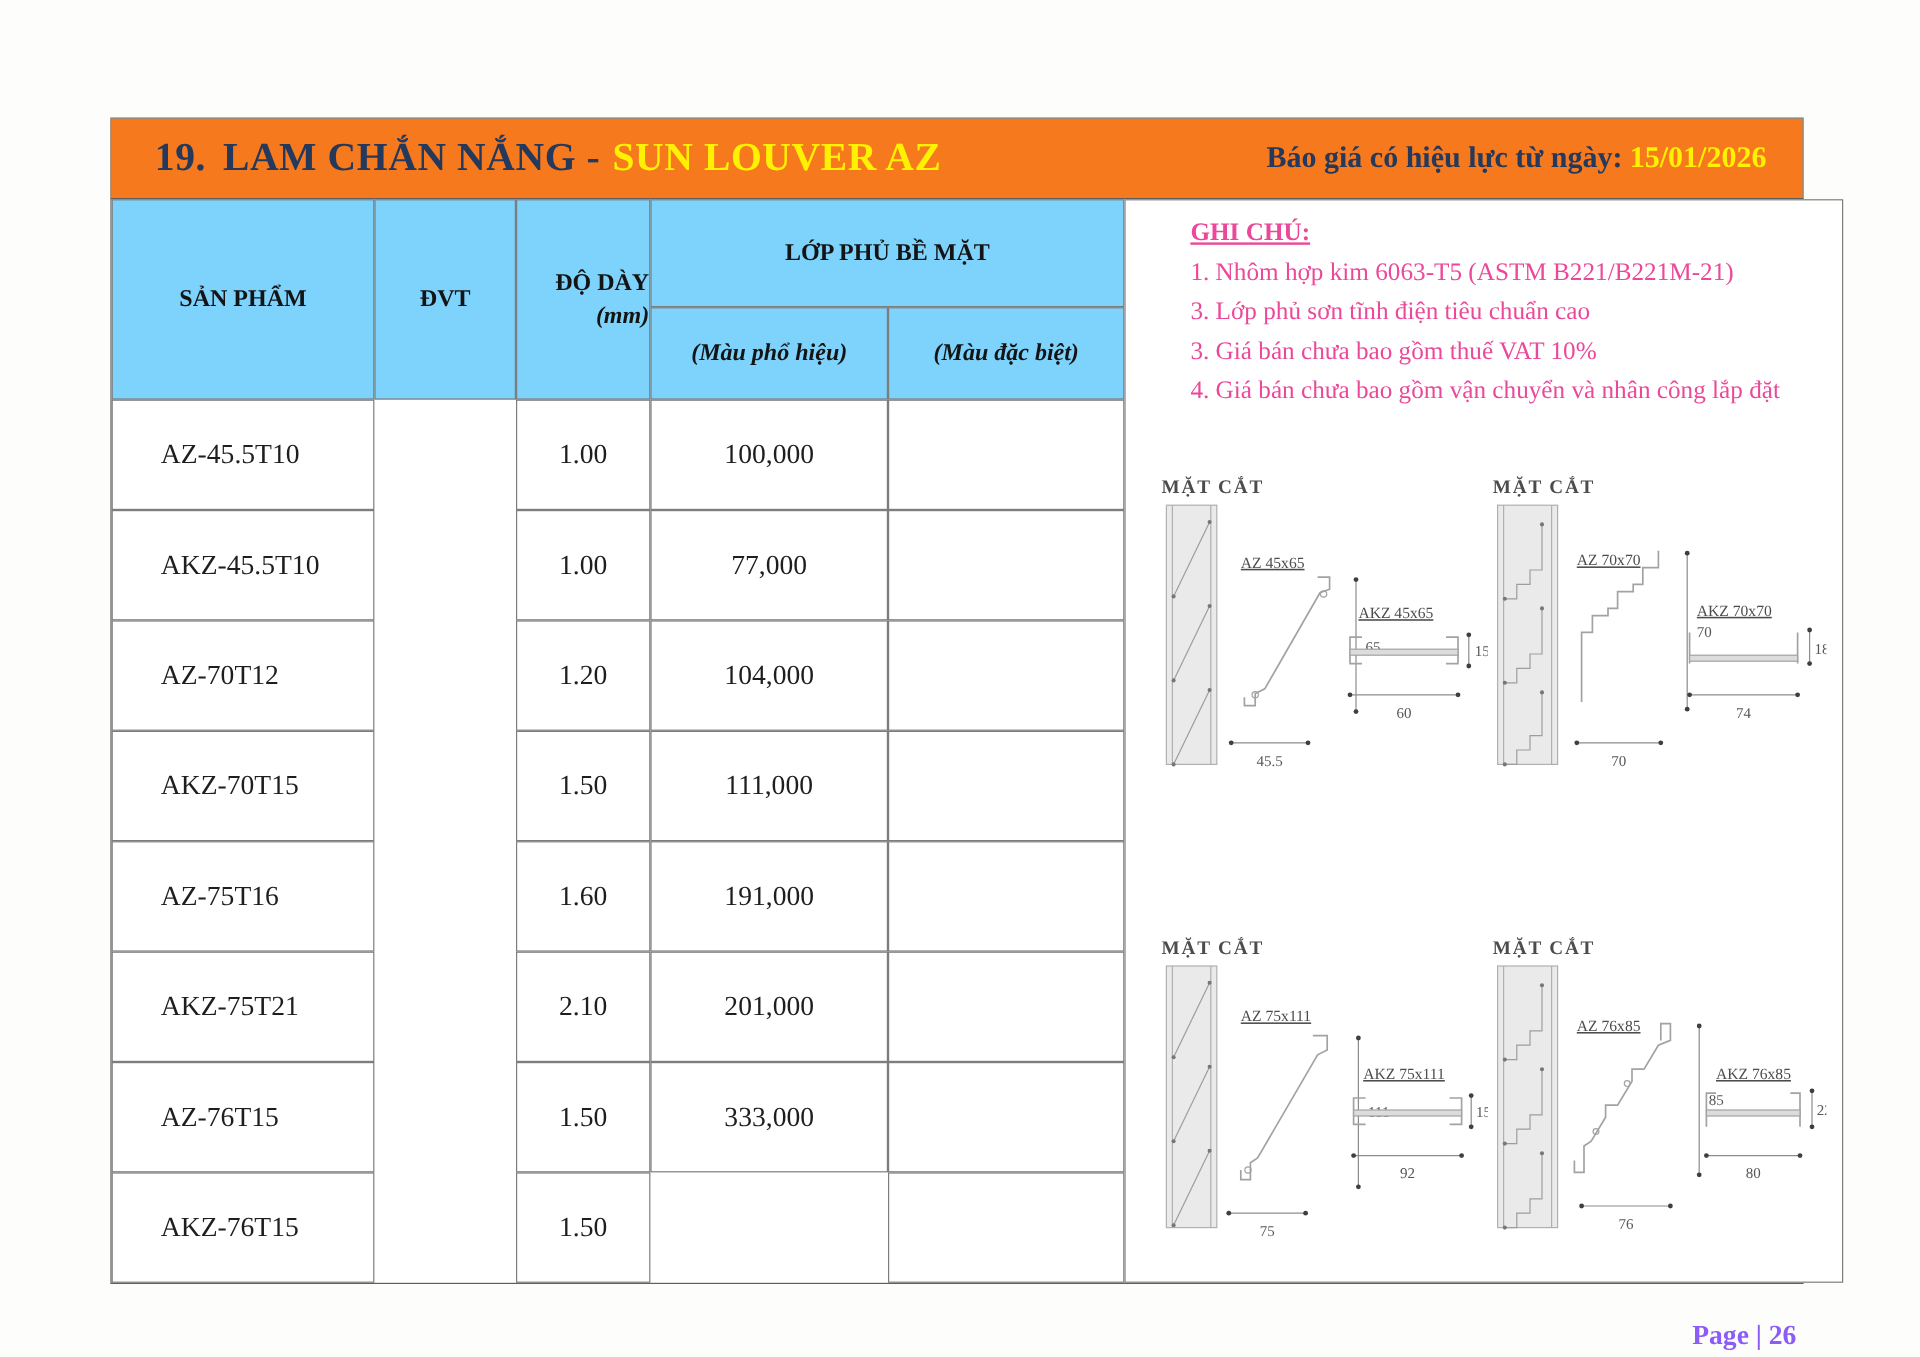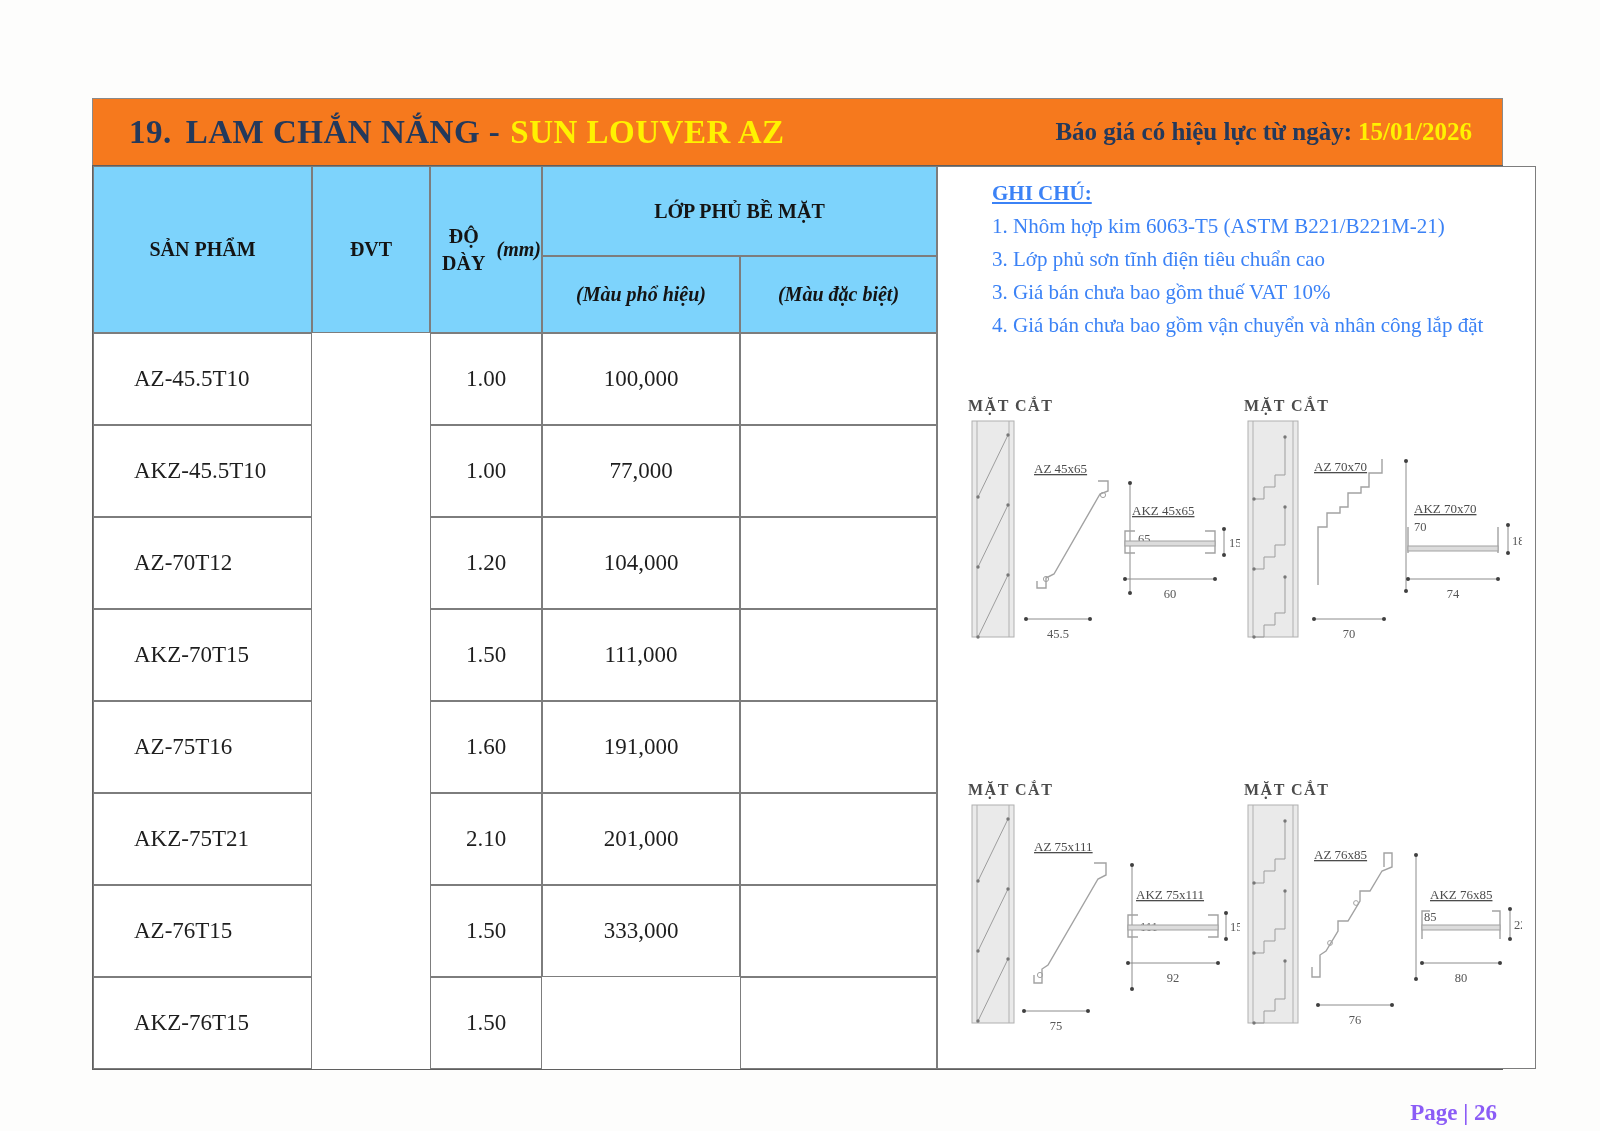--- a/index.html
+++ b/index.html
@@ -37,28 +37,28 @@
   .cell{
     border:1px solid #7d7d7d;
     display:flex;align-items:center;justify-content:center;
     box-sizing:border-box;min-width:0;min-height:0;
   }
   .hdr{background:#7dd3fc;font-weight:bold;font-size:20px;text-align:center;color:#141414;}
   .hdr-sub{font-style:italic;}
   .c-prod{justify-content:flex-start;padding-left:40px;font-size:23px;}
   .c-num{font-size:23px;}
   .c-unit{font-size:22px;}
-  .thick-hdr{flex-direction:row;line-height:1.35;}
+  .thick-hdr{flex-direction:column;line-height:1.35;align-items:flex-end;}
   .thick-hdr .mm{font-style:italic;}
 
   
   .c-notes{
     position:relative;background:#fff;align-items:flex-start;justify-content:flex-start;
   }
-  .notes-block{padding:10px 16px 0 54px;font-size:21px;color:#3b82f6;line-height:33px;}
+  .notes-block{padding:10px 16px 0 54px;font-size:21px;color:#ec4899;line-height:33px;}
   .notes-heading{font-weight:bold;text-decoration:underline;}
   .dwg{position:absolute;}
   .dwg text{font-family:"Liberation Serif","DejaVu Serif",serif;}
   .t-sec{font-size:16px;font-weight:bold;fill:#4c4c4c;letter-spacing:1.5px;}
   .t-lab{font-size:13px;fill:#4c4c4c;text-decoration:underline;}
   .t-dim{font-size:12.5px;fill:#565656;}
   .t-mid{text-anchor:middle;}
   .colwall rect{fill:#eaeaea;stroke:#b0b0b0;stroke-width:1;}
   .colwall line{stroke:#b0b0b0;stroke-width:1;}
   .slat line,.slat path{stroke:#9d9d9d;stroke-width:1;fill:none;}

